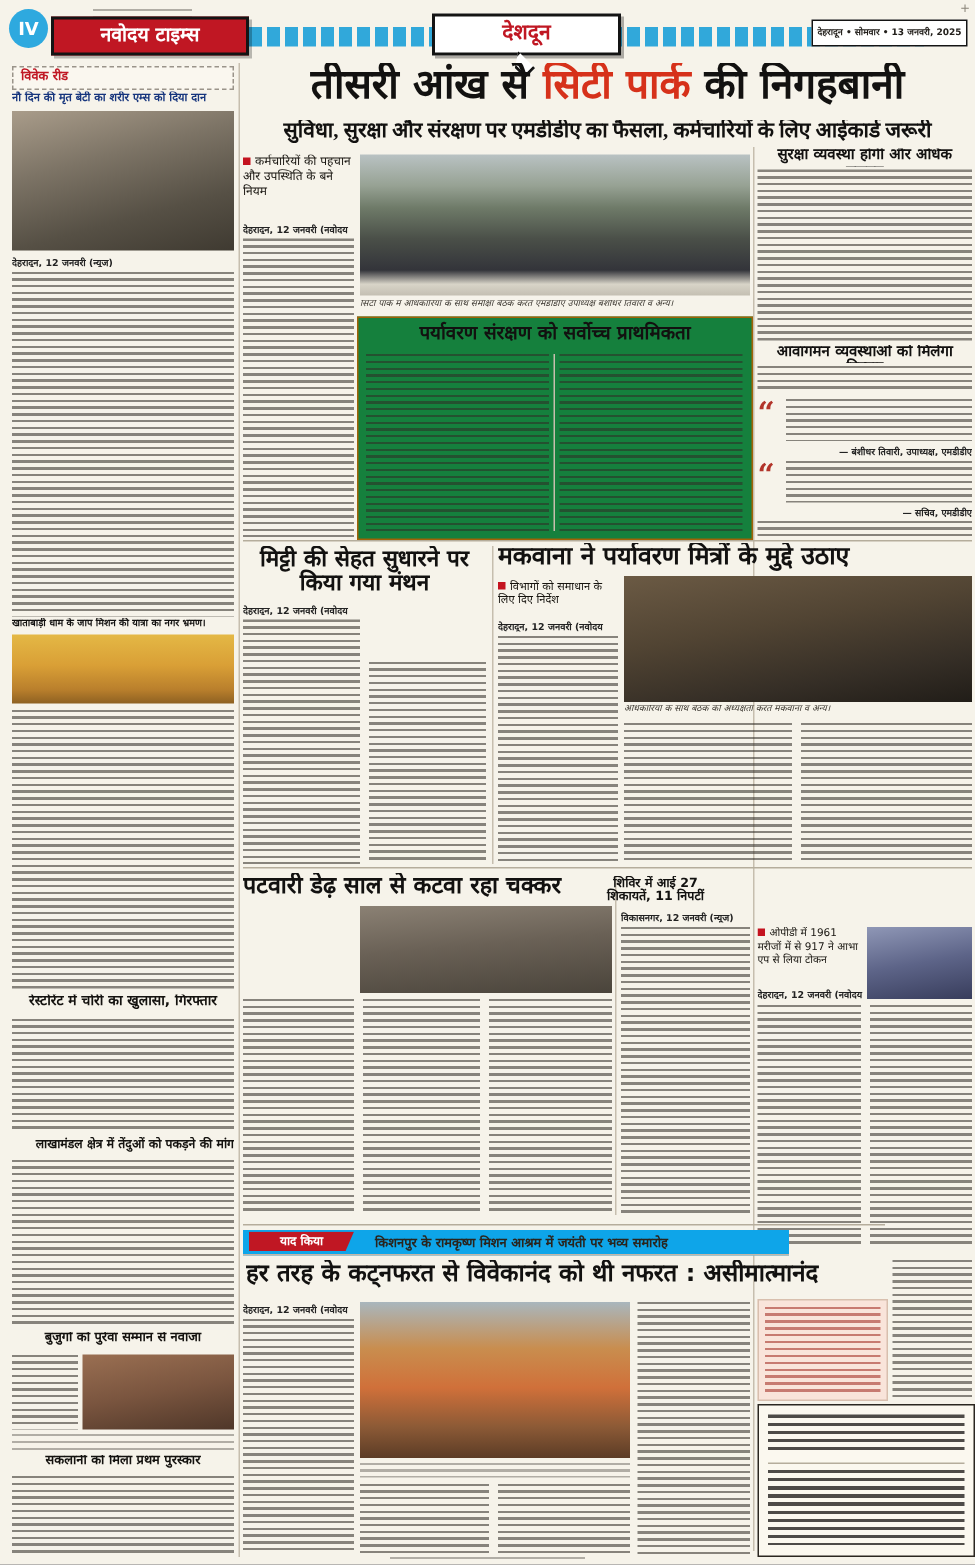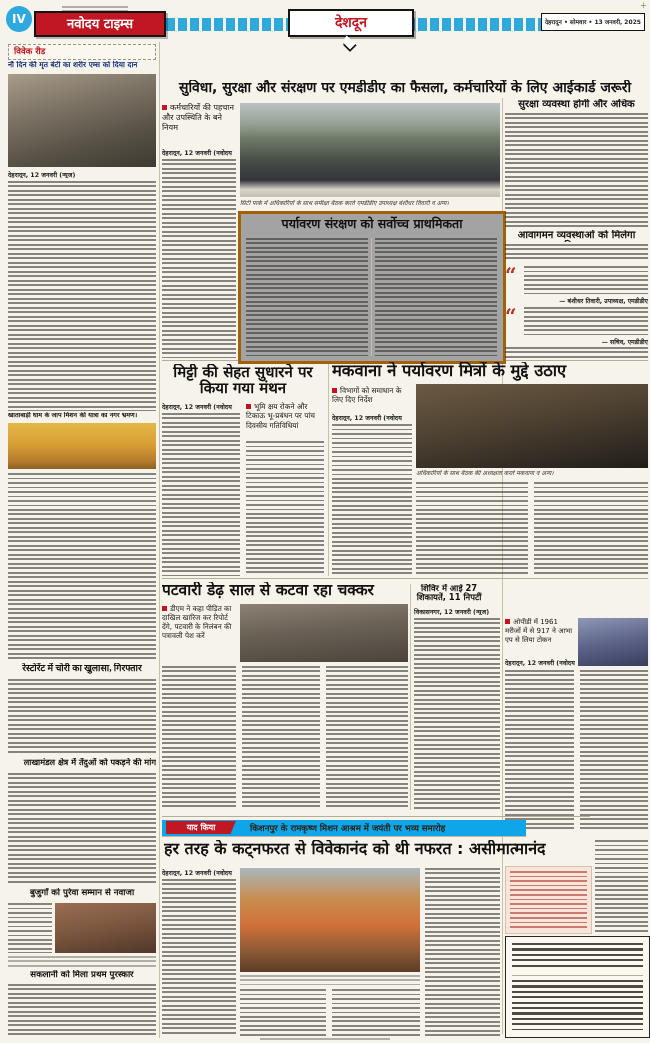--- a/index.html
+++ b/index.html
@@ -72,46 +72,49 @@
   <div class="abs photo ph-grad1" style="left:8px;top:74px;width:148px;height:93px;"></div>
 
   <div class="abs dateline" style="left:8px;top:170px;width:148px;height:8px;">देहरादून, 12 जनवरी (न्यूज)</div>
   <div class="abs greek" style="left:8px;top:181px;width:148px;height:230px;"></div>
 
   <div class="abs hl" style="left:8px;top:412px;width:148px;height:10px;font-size:6.4px;">खाताबाड़ी धाम के जाप मिशन की यात्रा का नगर भ्रमण।</div>
   <div class="abs photo ph-yellow" style="left:8px;top:423px;width:148px;height:46px;"></div>
 
   <div class="abs greek" style="left:8px;top:473px;width:148px;height:186px;"></div>
 
-  <div class="abs subhead-left" style="left:8px;top:663px;width:148px;height:13px;font-size:9.3px;font-family:Liberation Serif, serif;">रेस्टोरेंट में चोरी का खुलासा, गिरफ्तार</div>
+  <div class="abs subhead-left" style="left:8px;top:663px;width:148px;height:13px;font-size:9.3px;">रेस्टोरेंट में चोरी का खुलासा, गिरफ्तार</div>
   <div class="abs greek" style="left:8px;top:679px;width:148px;height:76px;"></div>
 
   <div class="abs subhead-left" style="left:8px;top:758px;width:148px;height:12px;font-size:8.2px;text-align:right;">लाखामंडल क्षेत्र में तेंदुओं को पकड़ने की मांग</div>
   <div class="abs greek" style="left:8px;top:773px;width:148px;height:112px;"></div>
 
   <div class="abs subhead-left" style="left:8px;top:888px;width:148px;height:12px;font-size:8.6px;">बुजुर्गों को पुरेवा सम्मान से नवाजा</div>
   <div class="abs greek" style="left:8px;top:903px;width:44px;height:50px;"></div>
   <div class="abs photo ph-award" style="left:55px;top:903px;width:101px;height:50px;"></div>
   <div class="abs greek light" style="left:8px;top:956px;width:148px;height:12px;"></div>
 
   <div class="abs subhead-left" style="left:8px;top:970px;width:148px;height:12px;font-size:8.6px;">सकलानी को मिला प्रथम पुरस्कार</div>
   <div class="abs greek" style="left:8px;top:984px;width:148px;height:52px;"></div>
 
-  <div class="abs hl center" style="left:162px;top:80px;width:486px;height:18px;font-size:14px;">सुविधा, सुरक्षा और संरक्षण पर एमडीडीए का फैसला, कर्मचारियों के लिए आईकार्ड जरूरी</div>
+  <h1 class="abs hl center" style="left:162px;top:42px;width:486px;height:36px;margin:0;font-size:27px;">
+    <span>तीसरी आंख से </span><span style="color:#d6311a;">सिटी पार्क</span><span> की निगहबानी</span>
+  </h1>
+  <div class="abs hl center" style="left:162px;top:80px;width:486px;height:18px;font-size:14px;font-family:Liberation Serif, serif;">सुविधा, सुरक्षा और संरक्षण पर एमडीडीए का फैसला, कर्मचारियों के लिए आईकार्ड जरूरी</div>
 
   <div class="abs bullet-head" style="left:162px;top:103px;width:74px;height:42px;font-size:8px;">
     <span class="redsq"></span><span>कर्मचारियों की पहचान और उपस्थिति के बने नियम</span>
   </div>
   <div class="abs dateline" style="left:162px;top:148px;width:74px;height:8px;">देहरादून, 12 जनवरी (नवोदय टाइम्स)</div>
   <div class="abs greek" style="left:162px;top:159px;width:74px;height:199px;"></div>
 
   <div class="abs photo ph-main" style="left:240px;top:103px;width:260px;height:94px;"></div>
   <div class="abs caption" style="left:240px;top:200px;width:260px;height:9px;">सिटी पार्क में अधिकारियों के साथ समीक्षा बैठक करते एमडीडीए उपाध्यक्ष बंशीधर तिवारी व अन्य।</div>
 
-  <div class="abs" style="left:238px;top:211px;width:262px;height:147px;border:3px solid #a16207;background:#a3a3a3;">
+  <div class="abs" style="left:238px;top:211px;width:262px;height:147px;border:1px solid #a16207;background:#15803d;">
     <div class="hl center" style="font-size:12.5px;padding-top:3px;height:17px;">पर्यावरण संरक्षण को सर्वोच्च प्राथमिकता</div>
     <div class="greek" style="position:absolute;left:5px;top:24px;width:122px;height:118px;"></div>
     <div class="greek" style="position:absolute;left:134px;top:24px;width:122px;height:118px;"></div>
     <div class="vrule" style="left:130px;top:24px;height:118px;"></div>
   </div>
 
   <div class="abs hl center" style="left:505px;top:99px;width:143px;height:12px;font-size:10px;">सुरक्षा व्यवस्था होगी और अधिक मजबूत</div>
   <div class="abs greek" style="left:505px;top:113px;width:143px;height:114px;"></div>
 
   <div class="abs hl center" style="left:505px;top:230px;width:143px;height:12px;font-size:10px;">आवागमन व्यवस्थाओं को मिलेगा विस्तार</div>
@@ -122,44 +125,38 @@
   <div class="abs attr" style="left:505px;top:296px;width:143px;height:8px;">— बंशीधर तिवारी, उपाध्यक्ष, एमडीडीए</div>
 
   <div class="abs quote-mark" style="left:505px;top:306px;width:16px;height:18px;">“</div>
   <div class="abs greek" style="left:524px;top:307px;width:124px;height:28px;"></div>
   <div class="abs attr" style="left:505px;top:337px;width:143px;height:8px;">— सचिव, एमडीडीए</div>
   <div class="abs greek" style="left:505px;top:347px;width:143px;height:11px;"></div>
 
   <div class="abs hl center" style="left:162px;top:364px;width:162px;height:34px;font-size:15px;">मिट्टी की सेहत सुधारने पर किया गया मंथन</div>
   <div class="abs dateline" style="left:162px;top:402px;width:78px;height:8px;">देहरादून, 12 जनवरी (नवोदय टाइम्स)</div>
   <div class="abs greek" style="left:162px;top:413px;width:78px;height:163px;"></div>
-  <div class="abs bullet-head" style="left:246px;top:402px;width:78px;height:36px;font-size:7.4px;">
-    <span class="redsq"></span><span>भूमि क्षय रोकने और टिकाऊ भू-प्रबंधन पर पांच दिवसीय गतिविधियां</span>
-  </div>
   <div class="abs greek" style="left:246px;top:441px;width:78px;height:135px;"></div>
 
   <div class="abs hl" style="left:332px;top:362px;width:316px;height:20px;font-size:16.5px;">मकवाना ने पर्यावरण मित्रों के मुद्दे उठाए</div>
   <div class="abs bullet-head" style="left:332px;top:386px;width:80px;height:24px;font-size:7.4px;">
     <span class="redsq"></span><span>विभागों को समाधान के लिए दिए निर्देश</span>
   </div>
   <div class="abs dateline" style="left:332px;top:413px;width:80px;height:8px;">देहरादून, 12 जनवरी (नवोदय टाइम्स)</div>
   <div class="abs greek" style="left:332px;top:424px;width:80px;height:152px;"></div>
   <div class="abs photo ph-meet" style="left:416px;top:384px;width:232px;height:84px;"></div>
   <div class="abs caption" style="left:416px;top:470px;width:232px;height:9px;">अधिकारियों के साथ बैठक की अध्यक्षता करते मकवाना व अन्य।</div>
   <div class="abs greek" style="left:416px;top:482px;width:112px;height:94px;"></div>
   <div class="abs greek" style="left:534px;top:482px;width:114px;height:94px;"></div>
 
   <div class="abs hl" style="left:162px;top:582px;width:246px;height:18px;font-size:15.5px;">पटवारी डेढ़ साल से कटवा रहा चक्कर</div>
-  <div class="abs hl center" style="left:406px;top:584px;width:86px;height:20px;font-size:8.4px;">शिविर में आई 27 शिकायतें, 11 निपटीं</div>
+  <div class="abs hl center" style="left:394px;top:584px;width:86px;height:20px;font-size:8.4px;">शिविर में आई 27 शिकायतें, 11 निपटीं</div>
   <div class="abs dateline" style="left:414px;top:607px;width:86px;height:8px;">विकासनगर, 12 जनवरी (न्यूज)</div>
   <div class="abs greek" style="left:414px;top:618px;width:86px;height:192px;"></div>
 
-  <div class="abs bullet-head" style="left:162px;top:604px;width:74px;height:56px;font-size:7.2px;">
-    <span class="redsq"></span><span>डीएम ने कहा पीड़ित का दाखिल खारिज कर रिपोर्ट देंगे, पटवारी के निलंबन की पत्रावली पेश करें</span>
-  </div>
   <div class="abs photo ph-patwari" style="left:240px;top:604px;width:168px;height:58px;"></div>
   <div class="abs greek" style="left:162px;top:666px;width:74px;height:144px;"></div>
   <div class="abs greek" style="left:242px;top:666px;width:78px;height:144px;"></div>
   <div class="abs greek" style="left:326px;top:666px;width:82px;height:144px;"></div>
 
   <div class="abs bullet-head" style="left:505px;top:618px;width:70px;height:36px;font-size:7px;">
     <span class="redsq"></span><span>ओपीडी में 1961 मरीजों में से 917 ने आभा एप से लिया टोकन</span>
   </div>
   <div class="abs photo ph-abha" style="left:578px;top:618px;width:70px;height:48px;"></div>
   <div class="abs dateline" style="left:505px;top:658px;width:70px;height:8px;">देहरादून, 12 जनवरी (नवोदय टाइम्स)</div>

